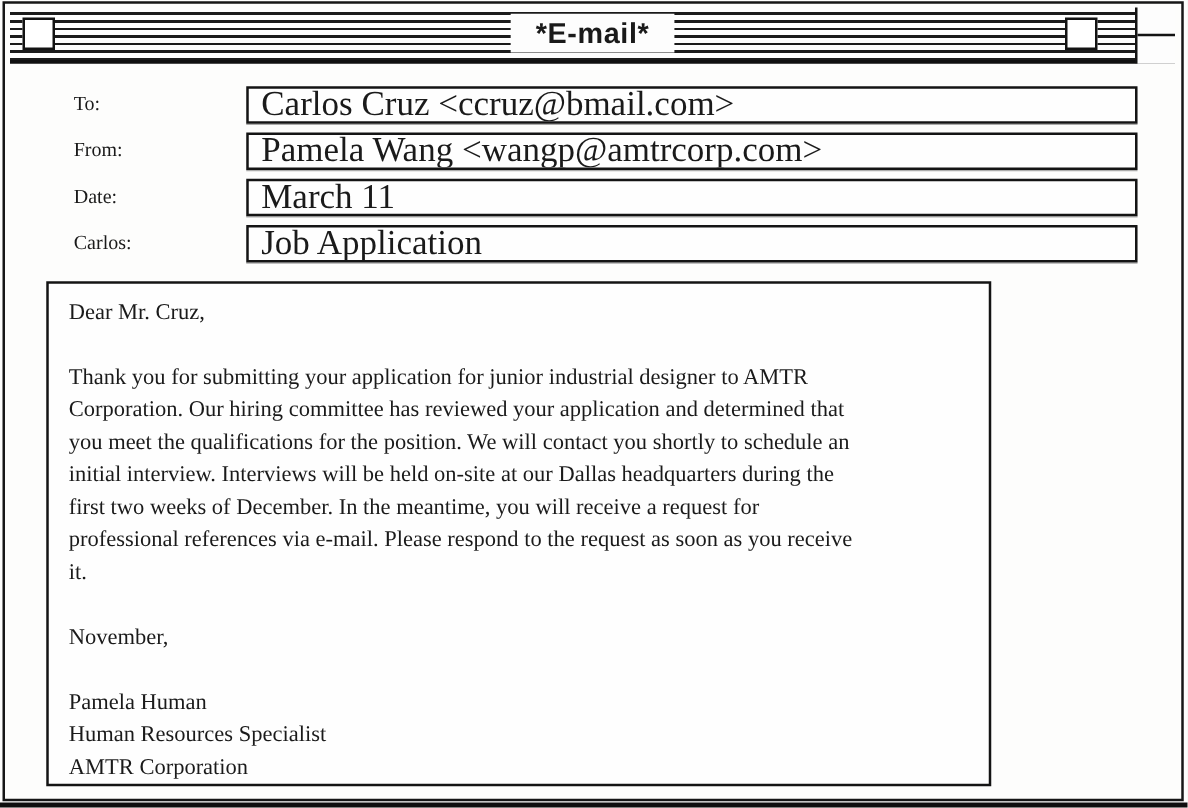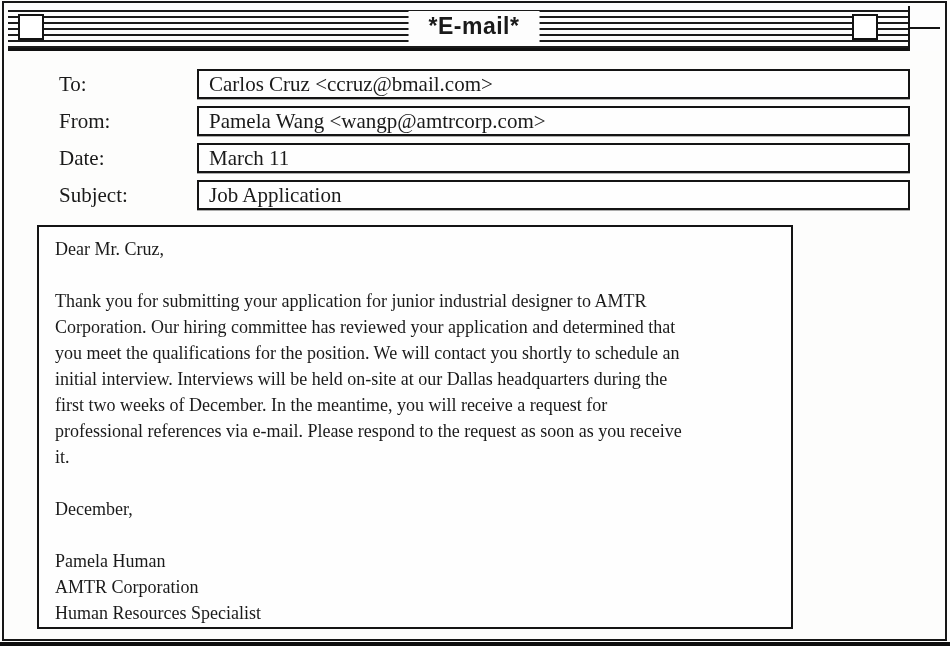--- a/index.html
+++ b/index.html
@@ -56,29 +56,29 @@
     border-left:2px solid #131313; background:#fdfdfd;
   }
   .right-cell .mid-line{
     position:absolute; left:0; right:0; top:46%; height:2px; background:#131313;
   }
   
   .field-row{ position:absolute; left:0; height:30px; width:100%; }
   .field-row .field-label{
     position:absolute; left:55px; top:0; height:30px;
     display:flex; align-items:center;
-    font-size:21px;
+    font-size:16px;
   }
   .field-row .field-box{
     position:absolute; left:193px; width:713px; height:30px;
     border:2px solid #141414; box-sizing:border-box;
     background:#fefefe;
     display:flex; align-items:center;
     padding-left:10px;
-    font-size:21px;
+    font-size:28px;
     box-shadow:0 1px 0 rgba(20,20,20,.35);
     white-space:nowrap; overflow:hidden;
   }
   .row-to{ top:66px; } .row-from{ top:103px; }
   .row-date{ top:140px; } .row-subject{ top:177px; }
   
   .body-box{
     position:absolute; left:33px; top:222px; width:756px; height:404px;
     border:2px solid #141414; box-sizing:border-box;
     background:#fefefe;
@@ -110,38 +110,38 @@
       </div>
       <div class="field-row row-from">
         <div class="field-label">From:</div>
         <div class="field-box">Pamela Wang &lt;wangp@amtrcorp.com&gt;</div>
       </div>
       <div class="field-row row-date">
         <div class="field-label">Date:</div>
         <div class="field-box">March 11</div>
       </div>
       <div class="field-row row-subject">
-        <div class="field-label">Subject:</div>
+        <div class="field-label">Carlos:</div>
         <div class="field-box">Job Application</div>
       </div>
     </div>
 
     <div class="body-box">
       <div class="body-line">Dear Mr. Cruz,</div>
       <div class="body-line"></div>
       <div class="body-line">Thank you for submitting your application for junior industrial designer to AMTR</div>
       <div class="body-line">Corporation. Our hiring committee has reviewed your application and determined that</div>
       <div class="body-line">you meet the qualifications for the position. We will contact you shortly to schedule an</div>
       <div class="body-line">initial interview. Interviews will be held on-site at our Dallas headquarters during the</div>
       <div class="body-line">first two weeks of December. In the meantime, you will receive a request for</div>
       <div class="body-line">professional references via e-mail. Please respond to the request as soon as you receive</div>
       <div class="body-line">it.</div>
       <div class="body-line"></div>
-      <div class="body-line">December,</div>
+      <div class="body-line">November,</div>
       <div class="body-line"></div>
       <div class="body-line">Pamela Human</div>
+      <div class="body-line">Human Resources Specialist</div>
       <div class="body-line">AMTR Corporation</div>
-      <div class="body-line">Human Resources Specialist</div>
     </div>
 
   </div>
   <div class="scan-bottom-band"></div>
 </div>
 
 </body></html>

